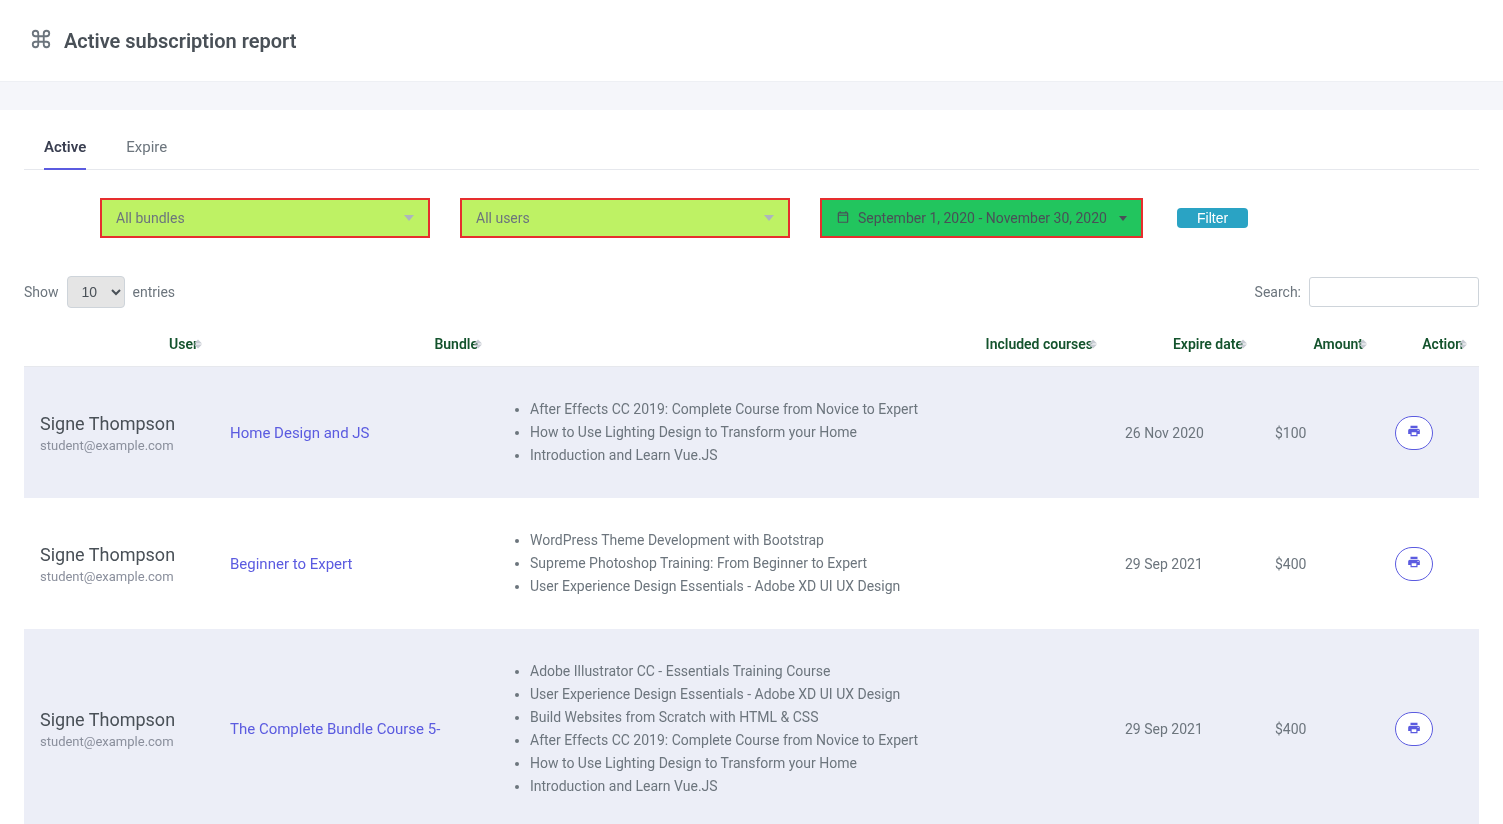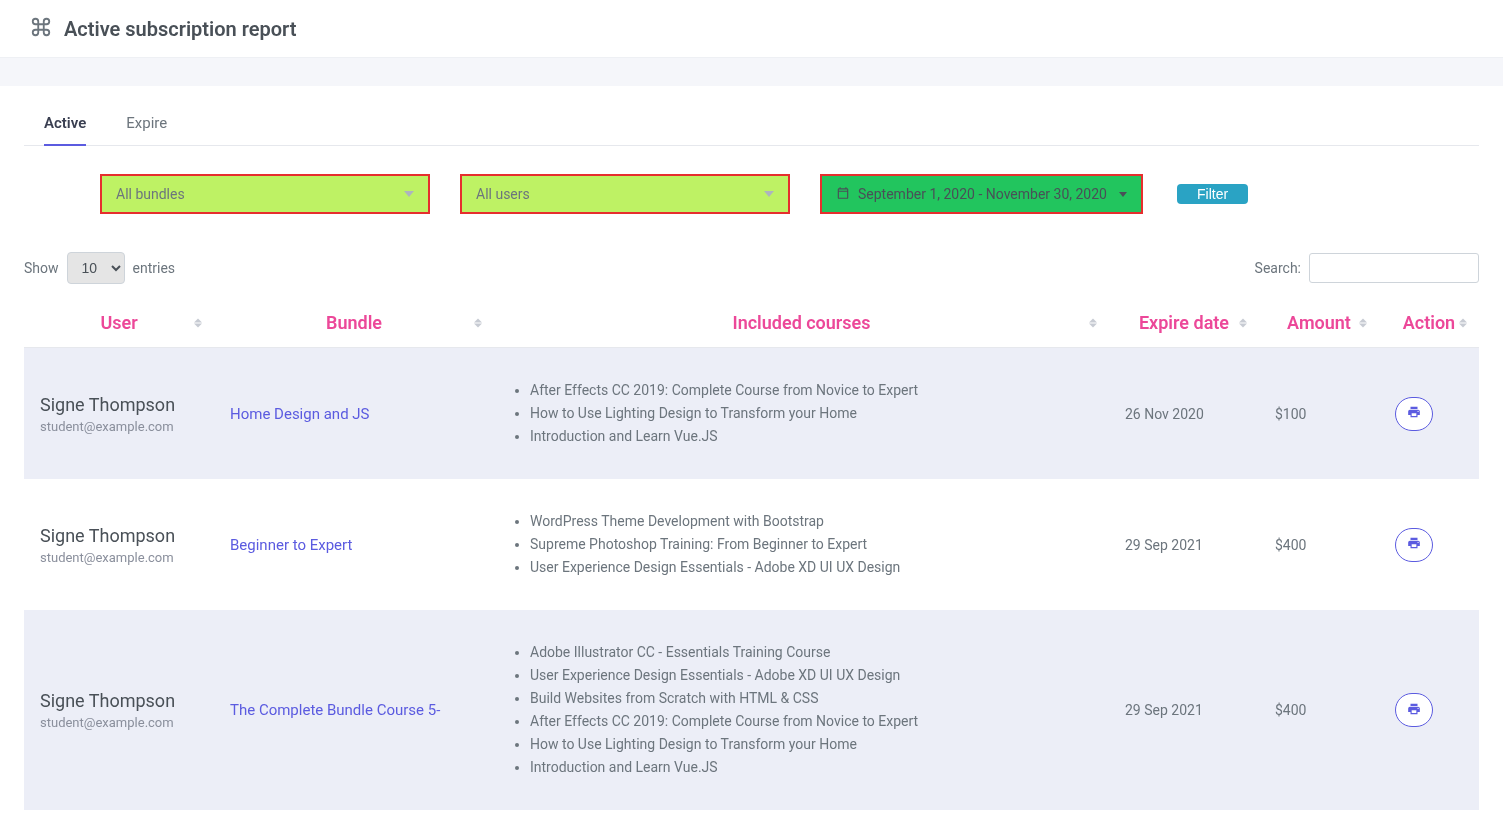--- a/index.html
+++ b/index.html
@@ -3,21 +3,21 @@
 <meta charset="utf-8">
 <style>
   * { box-sizing: border-box; margin: 0; padding: 0; }
   body {
     font-family: -apple-system, BlinkMacSystemFont, "Segoe UI", Roboto, "Helvetica Neue", Arial, sans-serif;
     background: #fff;
     color: #495057;
     font-size: 14px;
   }
   .page-header {
-    padding: 16px 30px;
+    padding: 28px 30px;
     background: #fff;
     border-bottom: 1px solid #eef0f4;
     display: flex;
     align-items: center;
     gap: 12px;
   }
   .page-header .icon svg { width: 22px; height: 22px; stroke: #6c757d; }
   .page-header h1 {
     font-size: 20px;
     font-weight: 600;
@@ -143,24 +143,24 @@
     border-radius: 3px;
     padding: 6px 10px;
     font-size: 14px;
     width: 170px;
   }
   table.data {
     width: 100%;
     border-collapse: collapse;
   }
   table.data thead th {
-    text-align: center;
+    text-align: right;
     font-weight: 600;
-    color: #ec4899;
-    font-size: 18px;
+    color: #14532d;
+    font-size: 14px;
     padding: 14px 16px;
     border-bottom: 1px solid #e6e8ed;
     position: relative;
   }
   table.data thead th .sort-icons {
     position: absolute;
     right: 12px;
     top: 50%;
     transform: translateY(-50%);
     display: flex;

